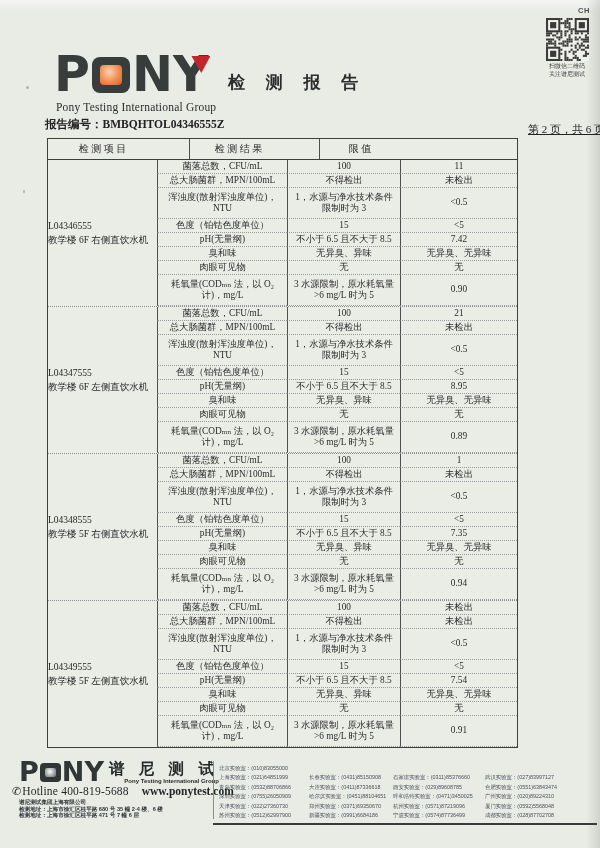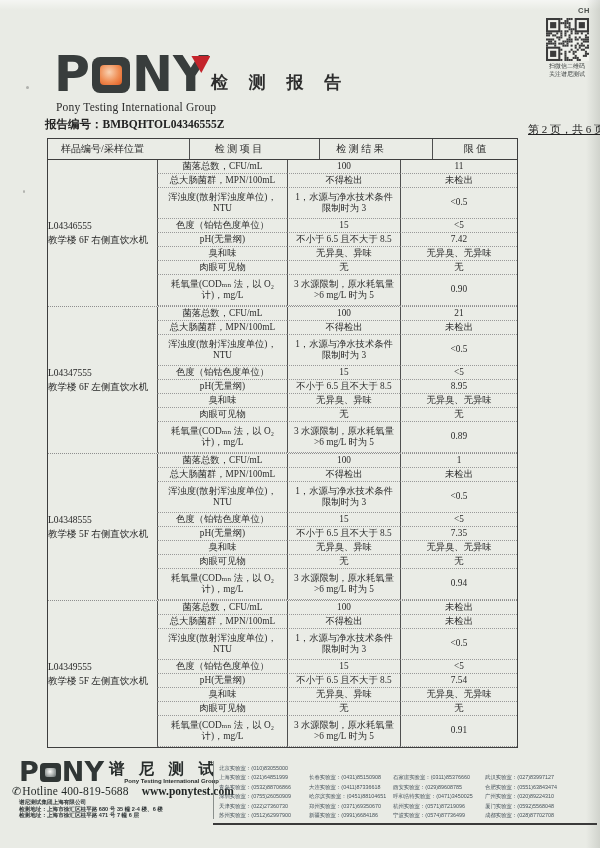--- a/index.html
+++ b/index.html
@@ -33,21 +33,21 @@
     font-size:49px;line-height:40px;color:#383d3c;letter-spacing:0;}
   .logo-o{display:inline-block;width:38px;height:36px;background:#383d3c;border-radius:8px;
     position:relative;margin:0 2px;}
   .logo-o::after{content:"";position:absolute;inset:8px;border-radius:4px;
     background:radial-gradient(circle at 42% 36%,#f9d2b2,#ef8c52 55%,#df5a20);}
   .logo-y{position:relative;}
   .logo-y::after{content:"";position:absolute;top:1px;right:-2px;width:19px;height:17px;
     background:#c4242b;clip-path:polygon(0 0,100% 0,52% 100%);}
   .logo-sub{position:absolute;left:56px;top:101px;font-size:11.5px;color:#22272
 6;letter-spacing:.2px;}
-  .doc-title{position:absolute;left:211px;top:71px;font-family:"Liberation Sans","DejaVu Sans",sans-serif;
+  .doc-title{position:absolute;left:228px;top:71px;font-family:"Liberation Sans","DejaVu Sans",sans-serif;
     font-weight:bold;font-size:17px;letter-spacing:8px;color:#2d2d2d;white-space:nowrap;}
 
   
   .report-line{position:absolute;left:45px;top:117px;font-size:11.5px;font-weight:bold;color:#222;}
   .page-info{position:absolute;left:528px;top:122px;font-size:11px;color:#222;white-space:nowrap;text-decoration:underline;}
 
   
   .report-table{position:absolute;left:47px;top:138px;width:471px;
     border:1.5px solid #3e3e3e;box-sizing:border-box;background:rgba(255,255,255,.06);}
   .thead{display:grid;grid-template-columns:109px 130px 113px 1fr;height:20px;
@@ -271,21 +271,20 @@
   </div>
   <div class="logo-sub">Pony Testing International Group</div>
 
   <div class="doc-title">检 测 报 告</div>
 
   <div class="report-line"><span>报告编号：</span><span>BMBQHTOL04346555Z</span></div>
   <div class="page-info">第 2 页，共 6 页</div>
 
   <div class="report-table">
     <div class="thead">
-      <div class="tc">样品编号/采样位置</div>
       <div class="tc">检 测 项 目</div>
       <div class="tc">检 测 结 果</div>
       <div class="tc">限 值</div>
     </div>
     <div id="tgroups">
         <div class="tgroup">
           <div class="trow h15">
             <div class="tc c0"></div>
             <div class="tc c1">菌落总数，CFU/mL</div>
             <div class="tc c2">100</div>

